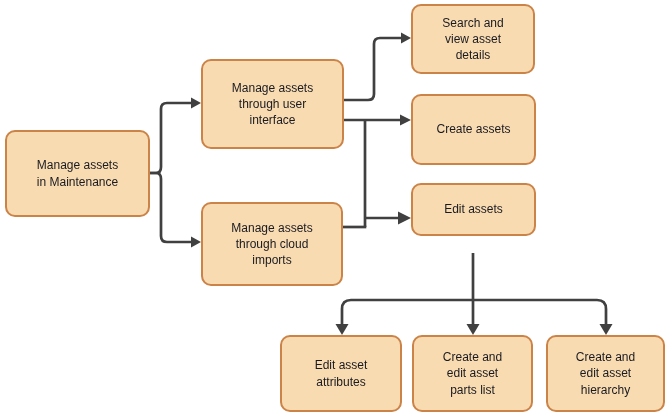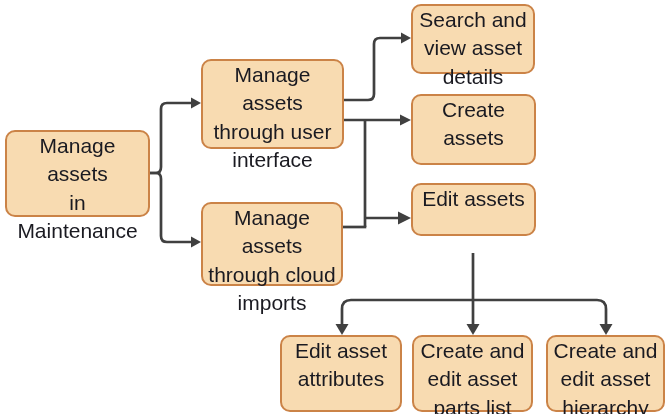--- a/index.html
+++ b/index.html
@@ -16,24 +16,25 @@
     left: 0; top: 0;
     width: 670px; height: 414px;
   }
   .node {
     position: absolute;
     box-sizing: border-box;
     background: var(--node-fill, #F8DBB1);
     border: 2px solid var(--node-border, #CB8347);
     border-radius: 10px;
     display: flex;
+    align-items: center;
     justify-content: center;
     text-align: center;
     color: var(--node-text, #1A1A21);
-    font-size: 21px;
+    font-size: 12px;
     line-height: 1.35;
   }
   .node-label { white-space: pre-line; }
   .edge-line {
     fill: none;
     stroke: var(--edge-color, #404040);
     stroke-width: 2.7px;
   }
   .edge-arrow {
     fill: var(--edge-color, #404040);

